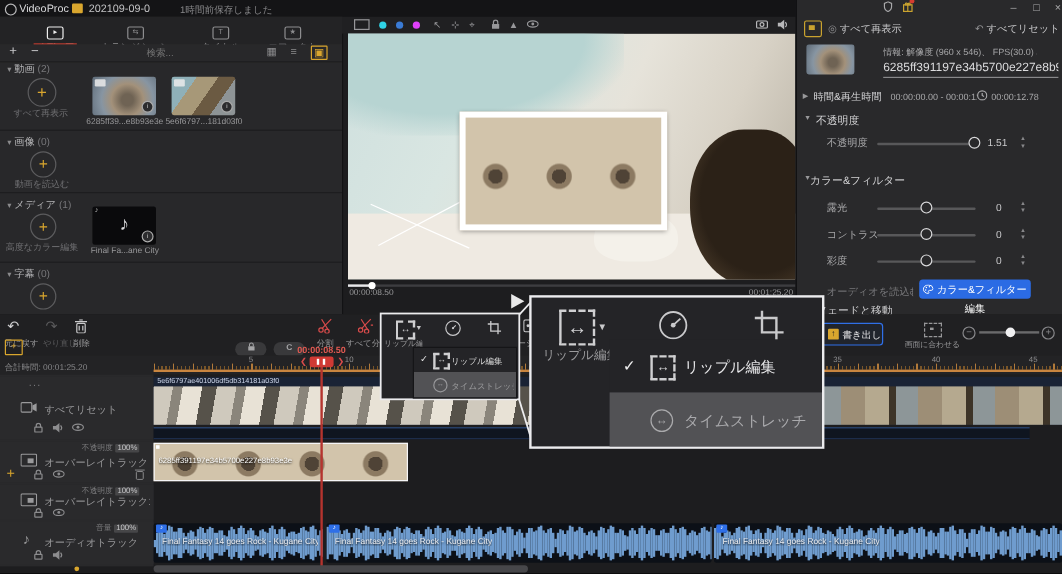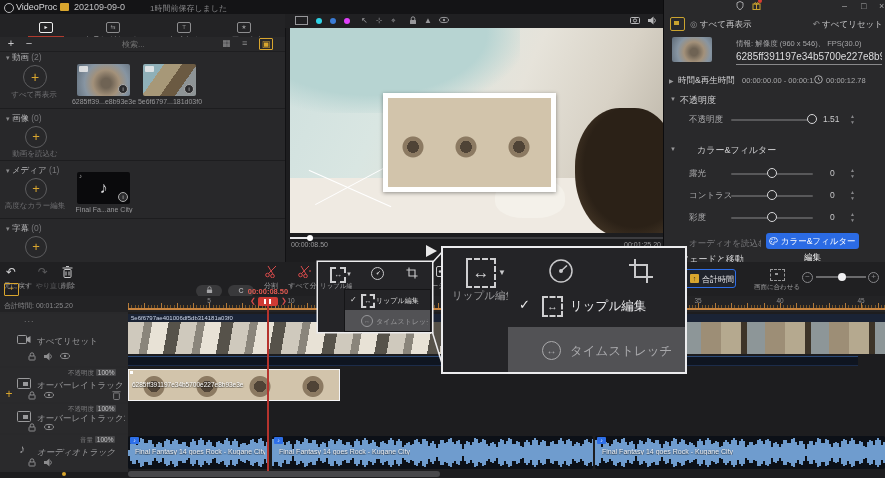--- a/index.html
+++ b/index.html
@@ -273,21 +273,21 @@
 
     <span class="abs" style="left:6px;top:96px;font-size:6px;color:#98989a;">▼</span>
     <span class="abs txt" style="left:16px;top:94px;width:80px;font-size:9px;color:#d2d2d4;">不透明度</span>
     <span class="abs sl-lbl txt" style="left:25px;top:114px;width:40px;">不透明度</span>
     <div class="slider-track" style="left:67px;top:119px;width:82px;"></div>
     <div class="slider-handle" style="left:143px;top:114px;"></div>
     <span class="abs sl-val txt" style="left:159px;top:114px;width:24px;">1.51</span>
     <span class="stepper" style="left:184px;top:113px;">▲<br>▼</span>
 
     <span class="abs" style="left:6px;top:146px;font-size:6px;color:#98989a;">▼</span>
-    <span class="abs txt" style="left:33px;top:144px;width:110px;font-size:9px;color:#d2d2d4;">カラー&amp;フィルター</span>
+    <span class="abs txt" style="left:11px;top:144px;width:110px;font-size:9px;color:#d2d2d4;">カラー&amp;フィルター</span>
 
     <span class="abs sl-lbl txt" style="left:25px;top:168px;width:40px;">露光</span>
     <div class="slider-track" style="left:67px;top:173px;width:82px;"></div>
     <div class="slider-handle" style="left:103px;top:168px;"></div>
     <span class="abs sl-val txt" style="left:166px;top:168px;width:16px;">0</span>
     <span class="stepper" style="left:184px;top:167px;">▲<br>▼</span>
 
     <span class="abs sl-lbl txt" style="left:25px;top:190px;width:42px;">コントラスト</span>
     <div class="slider-track" style="left:67px;top:195px;width:82px;"></div>
     <div class="slider-handle" style="left:103px;top:190px;"></div>
@@ -367,21 +367,21 @@
       <span class="pill" style="left:196px;top:23px;">
         <svg width="7" height="8" viewBox="0 0 8 9" style="display:inline-block;vertical-align:-1px;">
             <rect x="1" y="4" width="6" height="4" rx="0.5" fill="#a5a5a7"></rect>
             <path d="M2.2 4V2.6a1.8 1.8 0 0 1 3.6 0V4" fill="none" stroke="#a5a5a7"></path>
           </svg>
       </span>
       <span class="pill" style="left:228px;top:23px;font-weight:bold;">C</span>
 
       <div class="abs" style="left:684px;top:7px;width:50px;height:17px;border:1px solid #2f6fe8;border-radius:3px;background:#20242c;">
         <span class="abs" style="left:5px;top:4px;width:9px;height:9px;background:#d9a62e;border-radius:1px;color:#1d1d1f;font-size:7px;line-height:9px;text-align:center;">↑</span>
-        <span class="abs txt" style="left:17px;top:4px;width:32px;font-size:8px;color:#e8e8ea;">合計時間</span>
+        <span class="abs txt" style="left:17px;top:4px;width:32px;font-size:8px;color:#e8e8ea;">書き出し</span>
       </div>
       <span class="abs" style="left:770px;top:7px;width:13px;height:10px;border:1px dashed #98989a;">
           <span class="abs" style="left:4px;top:3px;width:3px;height:2px;background:#98989a;"></span>
         </span>
       <span class="tbl" style="left:750px;top:21px;width:54px;font-size:6.5px;">画面に合わせる</span>
       <span class="abs circle-ic" style="left:802px;top:10px;width:9px;height:9px;color:#87878a;font-size:8px;line-height:8px;">−</span>
       <div class="abs" style="left:816px;top:14px;width:50px;height:1.5px;background:#6a6a6c;"></div>
       <span class="abs" style="left:838px;top:10.5px;width:8px;height:8px;border-radius:50%;background:#f0f0f2;"></span>
       <span class="abs circle-ic" style="left:868px;top:10px;width:9px;height:9px;color:#87878a;font-size:8px;line-height:8px;">+</span>
     </div>
@@ -496,21 +496,21 @@
         <svg width="10" height="8" viewBox="0 0 10 8">
             <ellipse cx="5" cy="4" rx="4.5" ry="2.6" fill="none" stroke="#8c8c8e"></ellipse>
             <circle cx="5" cy="4" r="1.2" fill="#8c8c8e"></circle>
           </svg>
       </span>
     </div>
 
     <div class="abs hdrcell" style="left:0;top:173px;width:128px;height:35px;background:#2a2a2c;">
       <span class="badge txt" style="left:80px;top:1px;width:46px;"><span>音量</span> <b>100%</b></span>
       <span class="trk-ic" style="left:19px;top:9px;font-size:12px;color:#9a9a9c;">♪</span>
-      <span class="abs trk-lbl txt" style="left:37px;top:12px;width:86px;font-style:italic;">オーディオトラック</span>
+      <span class="abs trk-lbl txt" style="left:37px;top:12px;width:86px;">オーディオトラック</span>
       <span class="trk-ic" style="left:28px;top:23px;">
         <svg width="8" height="9" viewBox="0 0 8 9">
             <rect x="1" y="4" width="6" height="4" rx="0.5" fill="none" stroke="#8c8c8e"></rect>
             <path d="M2.2 4V2.6a1.8 1.8 0 0 1 3.6 0V4" fill="none" stroke="#8c8c8e"></path>
           </svg>
       </span>
       <span class="trk-ic" style="left:44px;top:23px;">
         <svg width="9" height="9" viewBox="0 0 9 9">
             <polygon points="0,3 2.5,3 5.5,0.5 5.5,8.5 2.5,6 0,6" fill="#8c8c8e"></polygon>
             <path d="M6.5 2.5a3 3 0 0 1 0 4" fill="none" stroke="#8c8c8e"></path>

